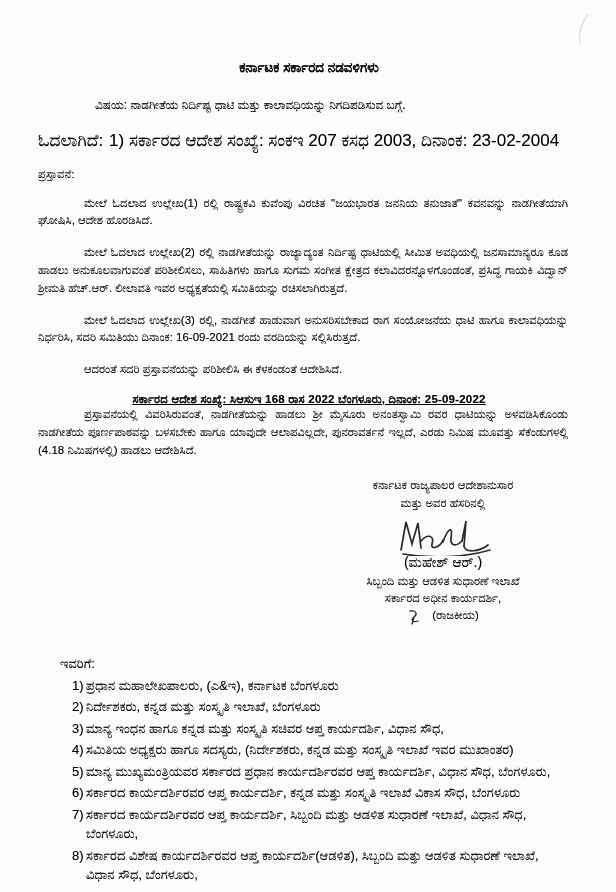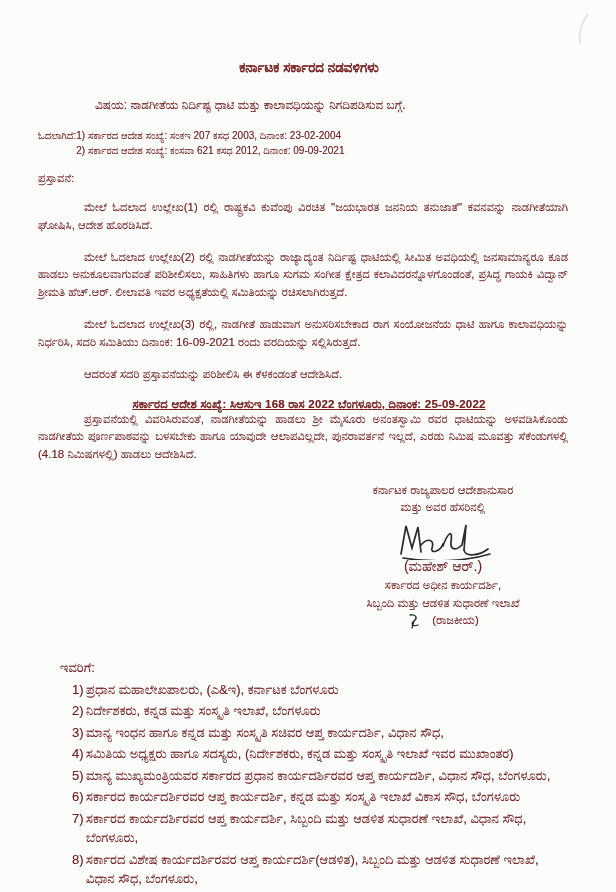--- a/index.html
+++ b/index.html
@@ -6,44 +6,44 @@
   body{
     background:#e8e8e8;
     font-family:"Liberation Sans","DejaVu Sans",sans-serif;
   }
   .page{
     position:relative;
     width:616px;
     height:892px;
     margin:0 auto;
     background:#fcfcfb;
-    color:#7f1d1d;
+    color:#000000;
     overflow:hidden;
     box-sizing:border-box;
     padding:60px 36px 20px 38px;
     text-shadow:0 0 .5px rgba(40,40,40,.45);
   }
   .doc-title{
     text-align:center;
     font-weight:bold;
     font-size:13.5px;
     margin:0 0 22px 0;
   }
   .subject{
     font-size:12px;
     margin:0 0 16px 57px;
   }
   .read-block{
     display:flex;
-    font-size:10px;
+    font-size:17px;
     line-height:1.5;
     margin:0 0 14px 0;
   }
   .read-label{white-space:nowrap;}
-  .refs{margin-left:0;max-width:470px;}
+  .refs{margin-left:6px;max-width:470px;}
   .ref-item{margin:0;}
   .section-label{
     font-size:11.5px;
     margin:0 0 14px 0;
   }
   .para{
     font-size:11.5px;
     line-height:1.55;
     text-align:justify;
     text-indent:46px;
@@ -60,21 +60,21 @@
   .sig-block{
     width:300px;
     margin:18px 0 6px 255px;
     text-align:center;
     font-size:11.5px;
     line-height:1.5;
   }
   .sig-svg{display:block;margin:2px auto -4px auto;}
   .sig-name{font-size:14px;}
   .sig-desig{font-size:11.5px;}
-  .sig-last{display:inline-flex;align-items:center;gap:11px;}
+  .sig-last{display:inline-flex;align-items:flex-end;gap:11px;}
   .to-block{
     font-size:13px;
     margin:26px 0 0 22px;
   }
   .to-label{margin:0 0 4px 0;}
   .recipients{margin:0;}
   .recipient{
     display:flex;
     line-height:1.5;
     margin:0 0 2px 0;
@@ -104,21 +104,20 @@
   </svg>
 
   <div class="doc-title">ಕರ್ನಾಟಕ ಸರ್ಕಾರದ ನಡವಳಿಗಳು</div>
 
   <div class="subject">ವಿಷಯ: ನಾಡಗೀತೆಯ ನಿರ್ದಿಷ್ಟ ಧಾಟಿ ಮತ್ತು ಕಾಲಾವಧಿಯನ್ನು ನಿಗದಿಪಡಿಸುವ ಬಗ್ಗೆ.</div>
 
   <div class="read-block">
     <div class="read-label">ಓದಲಾಗಿದೆ:</div>
     <div class="refs">
       <div class="ref-item">1) ಸರ್ಕಾರದ ಆದೇಶ ಸಂಖ್ಯೆ: ಸಂಕಇ 207 ಕಸಧ 2003, ದಿನಾಂಕ: 23-02-2004</div>
-      <div class="ref-item">2) ಸರ್ಕಾರದ ಆದೇಶ ಸಂಖ್ಯೆ: ಕಂಸವಾ 621 ಕಸಧ 2012, ದಿನಾಂಕ: 09-09-2021</div>
     </div>
   </div>
 
   <div class="section-label">ಪ್ರಸ್ತಾವನೆ:</div>
 
   <div class="para">ಮೇಲೆ ಓದಲಾದ ಉಲ್ಲೇಖ(1) ರಲ್ಲಿ ರಾಷ್ಟ್ರಕವಿ ಕುವೆಂಪು ವಿರಚಿತ "ಜಯಭಾರತ ಜನನಿಯ ತನುಜಾತೆ" ಕವನವನ್ನು ನಾಡಗೀತೆಯಾಗಿ ಘೋಷಿಸಿ, ಆದೇಶ ಹೊರಡಿಸಿದೆ.</div>
 
   <div class="para">ಮೇಲೆ ಓದಲಾದ ಉಲ್ಲೇಖ(2) ರಲ್ಲಿ ನಾಡಗೀತೆಯನ್ನು ರಾಜ್ಯಾದ್ಯಂತ ನಿರ್ದಿಷ್ಟ ಧಾಟಿಯಲ್ಲಿ ಸೀಮಿತ ಅವಧಿಯಲ್ಲಿ ಜನಸಾಮಾನ್ಯರೂ ಕೂಡ ಹಾಡಲು ಅನುಕೂಲವಾಗುವಂತೆ ಪರಿಶೀಲಿಸಲು, ಸಾಹಿತಿಗಳು ಹಾಗೂ ಸುಗಮ ಸಂಗೀತ ಕ್ಷೇತ್ರದ ಕಲಾವಿದರನ್ನೊಳಗೊಂಡಂತೆ, ಪ್ರಸಿದ್ಧ ಗಾಯಕಿ ವಿದ್ವಾನ್ ಶ್ರೀಮತಿ ಹೆಚ್.ಆರ್. ಲೀಲಾವತಿ ಇವರ ಅಧ್ಯಕ್ಷತೆಯಲ್ಲಿ ಸಮಿತಿಯನ್ನು ರಚಿಸಲಾಗಿರುತ್ತದೆ.</div>
 
   <div class="para">ಮೇಲೆ ಓದಲಾದ ಉಲ್ಲೇಖ(3) ರಲ್ಲಿ, ನಾಡಗೀತೆ ಹಾಡುವಾಗ ಅನುಸರಿಸಬೇಕಾದ ರಾಗ ಸಂಯೋಜನೆಯ ಧಾಟಿ ಹಾಗೂ ಕಾಲಾವಧಿಯನ್ನು ನಿರ್ಧರಿಸಿ, ಸದರಿ ಸಮಿತಿಯು ದಿನಾಂಕ: 16-09-2021 ರಂದು ವರದಿಯನ್ನು ಸಲ್ಲಿಸಿರುತ್ತದೆ.</div>
@@ -135,22 +134,22 @@
     <svg class="sig-svg" width="112" height="42" viewBox="0 0 112 42">
       <g stroke="#2a2a2a" stroke-width="1.7" fill="none" stroke-linecap="round">
         <path d="M14 36 L19 8 L25 30 L31 9 L34 34"></path>
         <path d="M34 27 C41 19 48 22 45 30 C43 36 53 34 56 26"></path>
         <path d="M56 28 C61 14 66 11 64 24 C63 32 69 33 75 27 L79 7 L77 32"></path>
         <path d="M77 32 C78 39 92 38 101 31"></path>
         <path d="M16 40 C45 45 80 43 103 36"></path>
       </g>
     </svg>
     <div class="sig-name">(ಮಹೇಶ್ ಆರ್.)</div>
+    <div class="sig-desig">ಸಿಬ್ಬಂದಿ ಮತ್ತು ಆಡಳಿತ ಸುಧಾರಣೆ ಇಲಾಖೆ</div>
     <div class="sig-desig">ಸರ್ಕಾರದ ಅಧೀನ ಕಾರ್ಯದರ್ಶಿ,</div>
-    <div class="sig-desig">ಸಿಬ್ಬಂದಿ ಮತ್ತು ಆಡಳಿತ ಸುಧಾರಣೆ ಇಲಾಖೆ</div>
     <div class="sig-desig sig-last">
       <svg width="14" height="16" viewBox="0 0 14 16">
         <path d="M3 2 C9 1 11 5 7 8 C3 11 6 14 11 12 M7 8 L5 15" stroke="#2a2a2a" stroke-width="1.3" fill="none" stroke-linecap="round"></path>
       </svg>
       <span>(ರಾಜಕೀಯ)</span>
     </div>
   </div>
 
   <div class="to-block">
     <div class="to-label">ಇವರಿಗೆ:</div>

